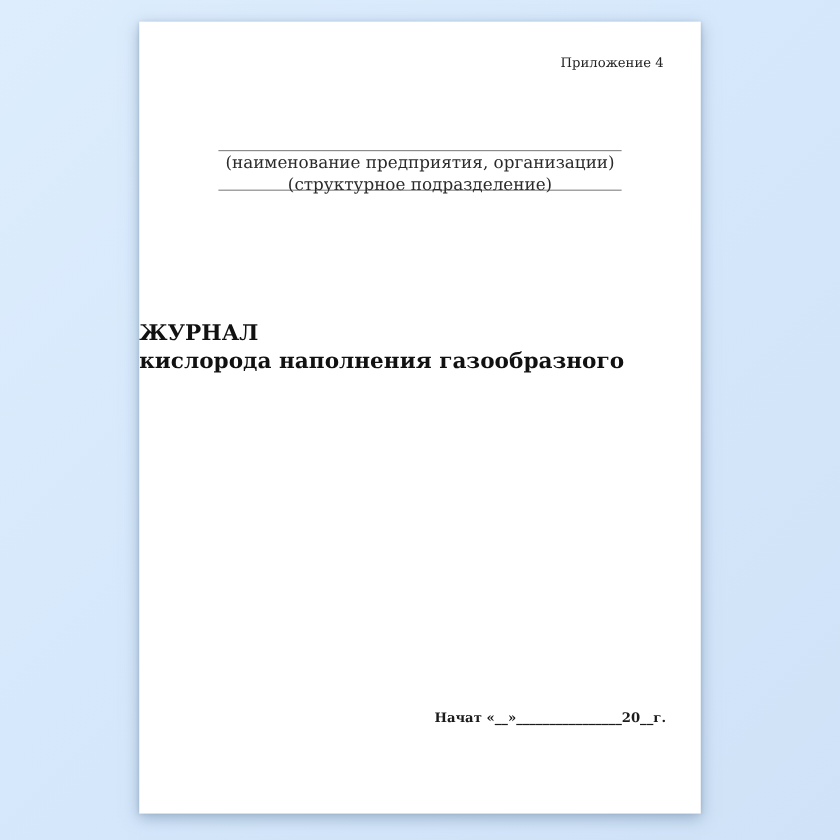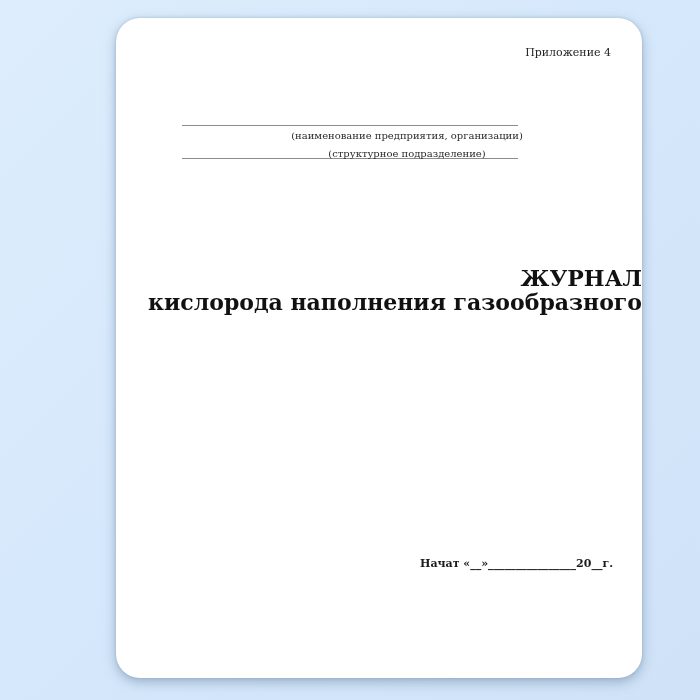--- a/index.html
+++ b/index.html
@@ -15,26 +15,25 @@
   }
   .canvas {
     position: relative;
     width: 700px;
     height: 700px;
   }
   .paper {
     position: absolute;
     left: 116px;
     top: 18px;
-    width: 526px;
+    width: 468px;
     height: 660px;
     background: #ffffff;
     box-shadow: 0 4px 12px rgba(105, 133, 163, 0.55), 0 0 3px rgba(105, 133, 163, 0.35);
     color: #1c1c1c;
-    border-radius: 24px;
   }
   .appendix {
     position: absolute;
     top: 28px;
     right: 31px;
     font-size: 11px;
     line-height: 13px;
     color: #242424;
   }
   .blank-rule {
@@ -44,48 +43,47 @@
     height: 0;
     border-top: 1px solid #8c8c8c;
   }
   .rule-org  { top: 107px; }
   .rule-dept { top: 140px; }
   .rule-caption {
     position: absolute;
     left: 0;
     width: 100%;
     text-align: center;
-    font-size: 10px;
+    font-size: 14px;
     line-height: 12px;
     color: #2a2a2a;
-    padding-left: 28px;
   }
   .caption-org  { top: 112px; }
   .caption-dept { top: 130px; }
   .doc-title {
     position: absolute;
     top: 248px;
     left: 0;
     width: 100%;
-    text-align: right;
+    text-align: left;
     font-weight: bold;
-    font-size: 22px;
+    font-size: 18px;
     line-height: 24px;
     color: #111111;
   }
   .date-line {
     position: absolute;
     right: 29px;
     font-size: 11px;
     line-height: 13px;
     font-weight: bold;
     color: #1b1b1b;
     white-space: nowrap;
   }
-  .date-started  { top: 539px; text-align: center; }
+  .date-started  { top: 574px; text-align: center; }
   .date-finished { top: 580px; }
 </style>
 </head>
 <body>
 
 <div class="canvas">
   <div class="paper">
 
     <div class="appendix">Приложение 4</div>
 

